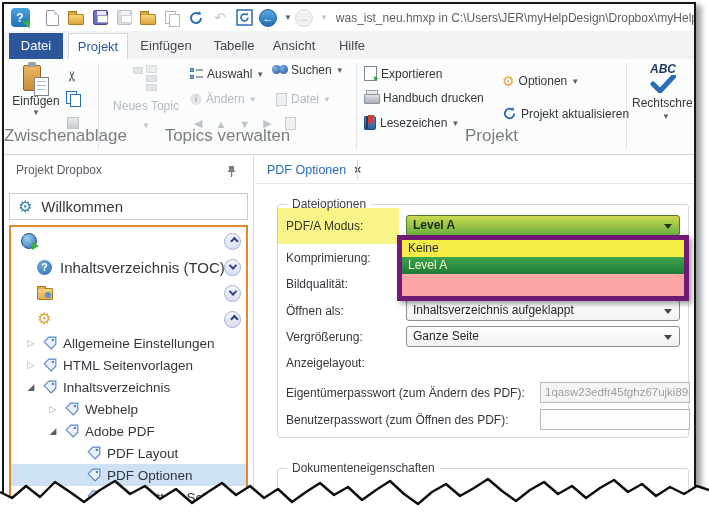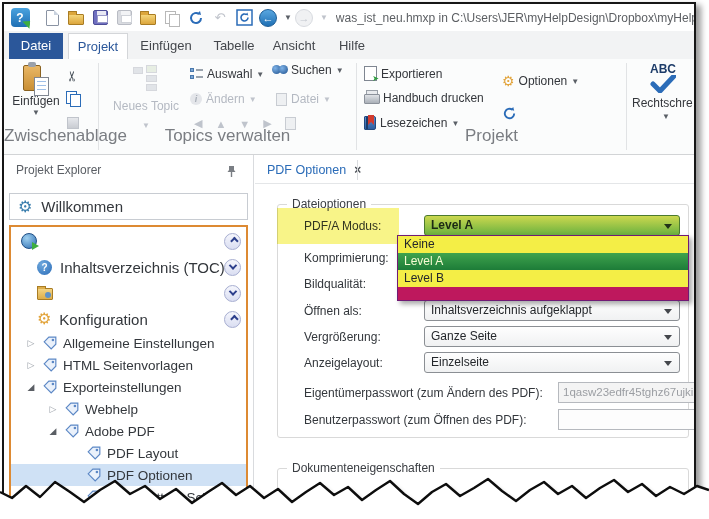--- a/index.html
+++ b/index.html
@@ -87,21 +87,21 @@
   .export-ic { position:relative; width:13px; height:15px; background:#fff; border:1px solid #7f8691; }
   .export-ic::after { content:"➤"; position:absolute; right:-3px; bottom:-3px; font-size:8px; color:#2f9e3f; }
   .printer { position:relative; width:15px; height:12px; margin-top:2px; }
   .printer::before { content:""; position:absolute; left:2px; top:-3px; width:10px; height:4px; background:#e8eaed; border:1px solid #9aa0a8; }
   .printer::after { content:""; position:absolute; left:0; top:1px; width:14px; height:8px; background:linear-gradient(#dfe2e6,#aab0b8); border:1px solid #8b919a; border-radius:1px; }
   .book { position:relative; width:12px; height:14px; background:linear-gradient(#5a8fd0,#2d5ea0); border:1px solid #23497e; border-radius:1px 2px 2px 1px; }
   .book::before { content:""; position:absolute; left:1px; top:0; bottom:0; width:2px; background:#1d3c69; }
   .book::after { content:""; position:absolute; right:1px; top:-2px; border-left:3px solid #d23b2f; border-right:3px solid #d23b2f; border-bottom:3px solid transparent; height:7px; }
   .gear { color:#e2a43c; font-size:14px; line-height:1; }
   .sync-svg, .refresh-svg { display:block; }
-  .abc-ic { display:flex; flex-direction:column; align-items:center; line-height:1; }
+  .abc-ic { display:flex; flex-direction:column; align-items:center; line-height:1;font-style:italic; }
   .abc-ic b { font-size:12px; color:#1d3c69; letter-spacing:0; }
 
   
   .content { position:absolute; left:0; top:151px; right:0; bottom:0; background:#fff; }
 
   
   .explorer { position:absolute; left:0; top:0; bottom:0; width:250px; border-right:1px solid #d9dbde; background:#fff; }
   .exp-head { position:absolute; left:12px; top:8px; font-size:12px; color:#5a5e64; }
   .pin { position:absolute; right:16px; top:9px; }
   .wbox { position:absolute; left:5px; top:38px; width:239px; height:27px; border:1px solid #c8ccd2; background:#fff; display:flex; align-items:center; padding-left:8px; gap:9px; font-size:15px; color:#33373c; }
@@ -129,30 +129,30 @@
   .editor { position:absolute; left:251px; top:0; right:0; bottom:0; background:#fff; }
   .dtabs { position:absolute; left:0; top:0; right:0; height:29px; background:#fff; border-bottom:1px solid #e4e6e8; }
   .dtab { position:absolute; left:0; top:0; height:29px; display:flex; align-items:center; padding:0 12px; font-size:12.5px; color:#2b6cb8; gap:8px; }
   .dtab .x { color:#4a4e54; font-size:12px; font-weight:bold; }
   .dtab-sep { position:absolute; left:102px; top:5px; height:20px; width:1px; background:#d9dbde; }
 
   .gbox { position:absolute; left:22px; top:49px; width:412px; height:234px; border:1px solid #d9d9d9; border-radius:3px; }
   .gbox-label { position:absolute; left:9px; top:-8px; background:#fff; padding:0 5px; font-size:12px; color:#3a3d42; }
   .gbox2 { position:absolute; left:22px; top:313px; width:412px; height:60px; border:1px solid #d9d9d9; border-radius:3px; }
 
-  .frow { position:absolute; left:8px; right:6px; height:21px; display:flex; align-items:center;margin-left:18px; }
+  .frow { position:absolute; left:8px; right:6px; height:21px; display:flex; align-items:center; }
   .flabel { font-size:12px; color:#33373c; flex:0 0 auto; }
   .combo { position:absolute; left:120px; right:2px; top:0; height:21px; border:1px solid #8b8f94; border-radius:3px; background:linear-gradient(#fefefe,#f0f1f2); font-size:12px; color:#24272b; line-height:19px; padding-left:6px; overflow:hidden; white-space:nowrap; }
   .combo .arr { position:absolute; right:7px; top:8px; border-left:4px solid transparent; border-right:4px solid transparent; border-top:5px solid #44474c; }
   .combo.hl { background:linear-gradient(#ccd84f,#69b13f); border-color:#4c7a2f; color:#1c2a14; font-weight:bold; }
   .combo.hl .arr { border-top-color:#223318; }
   .tfield { position:absolute; top:0; height:21px; border:1px solid #b6b9be; background:#fdfdfd; font-size:11.5px; line-height:19px; padding:0 4px; overflow:hidden; white-space:nowrap; }
   .tfield.dis { background:#f4f4f4; color:#9b9ea3; }
 
-  .ddlist { position:absolute; left:142px; top:80px; width:292px; height:66px; border:1px solid #701a75; background:#be185d; box-shadow:3px 3px 5px rgba(0,0,0,.35); z-index:30; }
+  .ddlist { position:absolute; left:142px; top:80px; width:292px; height:66px; border:5px solid #701a75; background:#fca5a5; box-shadow:3px 3px 5px rgba(0,0,0,.35); z-index:30; }
   .ddrow { height:17px; line-height:17px; font-size:12px; padding-left:6px; color:#24272b; background:#f4ee46; }
   .ddrow.sel { background:linear-gradient(#3fa34d,#1d7c38); color:#f6fbd2; }
 
   .hl-marker { position:absolute; left:22px; top:53px; width:122px; height:36px; background:#f4ee3e; opacity:.62; mix-blend-mode:multiply; z-index:20; pointer-events:none; }
 
   
   .tear { position:absolute; left:0; top:449px; width:709px; height:70px; z-index:60; pointer-events:none; }
 </style>
 </head>
 <body>
@@ -304,39 +304,40 @@
       <div class="rbtn" style="left:498px;top:15px;">
         <span class="gear">⚙</span>
         <span>Optionen</span>
           <span class="dd">▼</span>
       </div>
       <div class="rbtn" style="left:498px;top:47px;">
         <svg width="15" height="15" viewBox="0 0 16 16">
             <path d="M13 8a5 5 0 1 1-2-4" fill="none" stroke="#2b6cb8" stroke-width="2"></path>
             <path d="M12 1l1 4-4-1z" fill="#2b6cb8"></path>
           </svg>
+        <span>Projekt aktualisieren</span>
       </div>
       <div class="glabel" style="left:353px;width:269px;">Projekt</div>
 
       <div class="bigbtn" style="left:628px;top:4px;width:80px;align-items:flex-start;">
         <div class="abc-ic" style="margin-left:18px;">
           <b>ABC</b>
           <svg width="26" height="18" viewBox="0 0 26 18">
               <path d="M3 9l7 7L24 1" fill="none" stroke="#2b6cb8" stroke-width="5" stroke-linecap="round" stroke-linejoin="round"></path>
             </svg>
         </div>
         <span style="margin-top:3px;">Rechtschre</span>
         <span class="dd" style="margin-left:30px;margin-top:2px;">▼</span>
       </div>
     </div>
 
     <div class="content">
 
       <div class="explorer">
-        <div class="exp-head">Projekt Explorer</div>
+        <div class="exp-head">Projekt Dropbox</div>
         <div class="pin">
           <svg width="11" height="13" viewBox="0 0 11 13">
               <path d="M3 1h5v4l1.5 2h-8L3 5z" fill="#7a7e84"></path>
               <line x1="5.5" y1="7" x2="5.5" y2="12" stroke="#7a7e84" stroke-width="1.4"></line>
             </svg>
         </div>
 
         <div class="wbox">
           <span class="wheel">⚙</span>
           <span>Willkommen</span>
@@ -361,21 +362,20 @@
           <div class="trow" style="padding-left:26px;">
             <span class="sfolder"></span>
               <span class="gap8"></span>
             <span class="chev down">
                 <i></i>
               </span>
           </div>
           <div class="trow" style="padding-left:26px;">
             <span class="gear" style="font-size:16px;">⚙</span>
               <span class="gap8"></span>
-            <span>Konfiguration</span>
             <span class="chev up">
                 <i></i>
               </span>
           </div>
 
           <div class="trow sub" style="padding-left:14px;">
             <span class="expander">▷</span>
               <span class="gap6"></span>
             <svg class="tag-ic" width="14" height="14" viewBox="0 0 12 12">
                 <path d="M1 5L5 1h6v6l-4 4z" fill="#eaf1fb" stroke="#5b87c5"></path>
@@ -395,21 +395,21 @@
             <span>HTML Seitenvorlagen</span>
           </div>
           <div class="trow sub" style="padding-left:14px;">
             <span class="expander open">◢</span>
               <span class="gap6"></span>
             <svg class="tag-ic" width="14" height="14" viewBox="0 0 12 12">
                 <path d="M1 5L5 1h6v6l-4 4z" fill="#eaf1fb" stroke="#5b87c5"></path>
                 <circle cx="8.5" cy="3.5" r="1.1" fill="#5b87c5"></circle>
               </svg>
               <span class="gap6"></span>
-            <span>Exporteinstellungen</span>
+            <span>Inhaltsverzeichnis</span>
           </div>
           <div class="trow sub" style="padding-left:36px;">
             <span class="expander">▷</span>
               <span class="gap6"></span>
             <svg class="tag-ic" width="14" height="14" viewBox="0 0 12 12">
                 <path d="M1 5L5 1h6v6l-4 4z" fill="#eaf1fb" stroke="#5b87c5"></path>
                 <circle cx="8.5" cy="3.5" r="1.1" fill="#5b87c5"></circle>
               </svg>
               <span class="gap6"></span>
             <span>Webhelp</span>
@@ -497,24 +497,20 @@
           <div class="frow" style="top:95px;">
             <span class="flabel">Öffnen als:</span>
             <div class="combo">
               <span>Inhaltsverzeichnis aufgeklappt</span>
               <span class="arr"></span>
             </div>
           </div>
 
           <div class="frow" style="top:147px;">
             <span class="flabel">Anzeigelayout:</span>
-            <div class="combo">
-              <span>Einzelseite</span>
-              <span class="arr"></span>
-            </div>
           </div>
 
           <div class="frow" style="top:177px;">
             <span class="flabel">Eigentümerpasswort (zum Ändern des PDF):</span>
             <div class="tfield dis" style="left:254px;width:150px;">
               <span>1qasw23edfr45tghz67ujki89ol</span>
             </div>
           </div>
 
           <div class="frow" style="top:204px;">
@@ -527,21 +523,20 @@
 
         <div class="gbox2">
           <div class="gbox-label">Dokumenteneigenschaften</div>
         </div>
 
         <div class="hl-marker"></div>
 
         <div class="ddlist">
           <div class="ddrow">Keine</div>
           <div class="ddrow sel">Level A</div>
-          <div class="ddrow">Level B</div>
         </div>
       </div>
     </div>
   </div>
 
   <svg class="tear" viewBox="0 0 709 70" preserveAspectRatio="none">
     <defs>
         <filter id="blur1" x="-20%" y="-20%" width="140%" height="140%">
           <feGaussianBlur stdDeviation="2.6"></feGaussianBlur>
         </filter>

